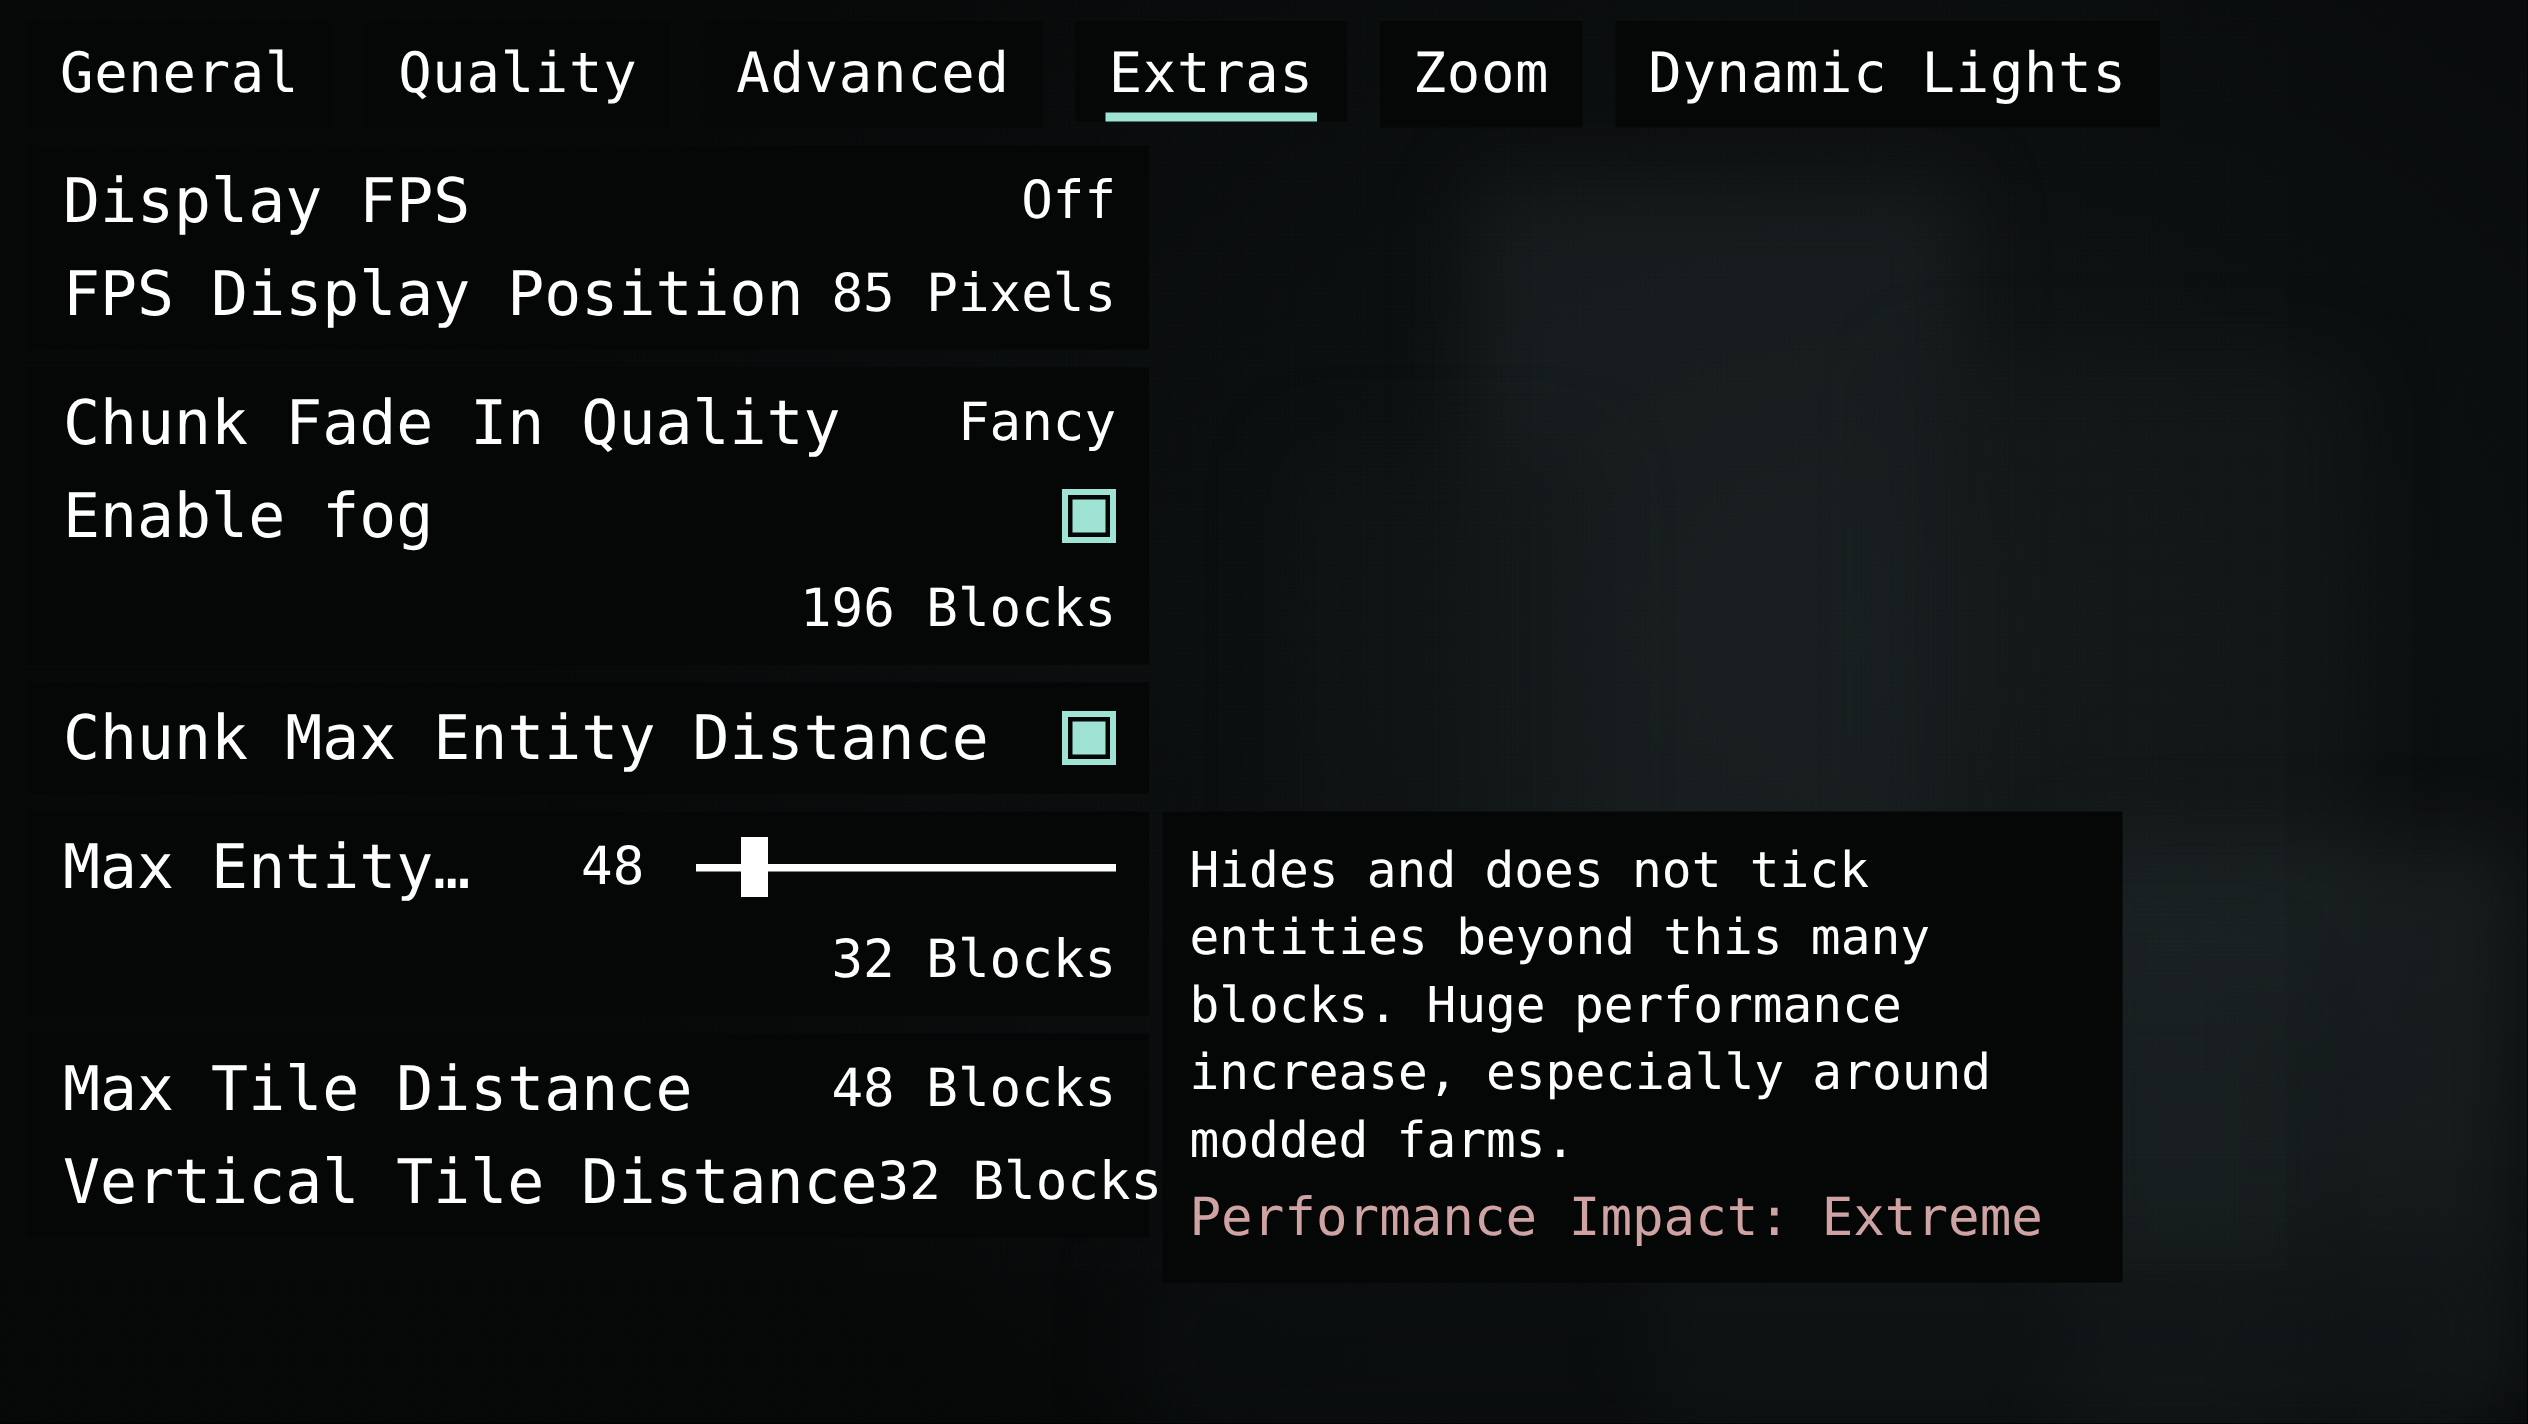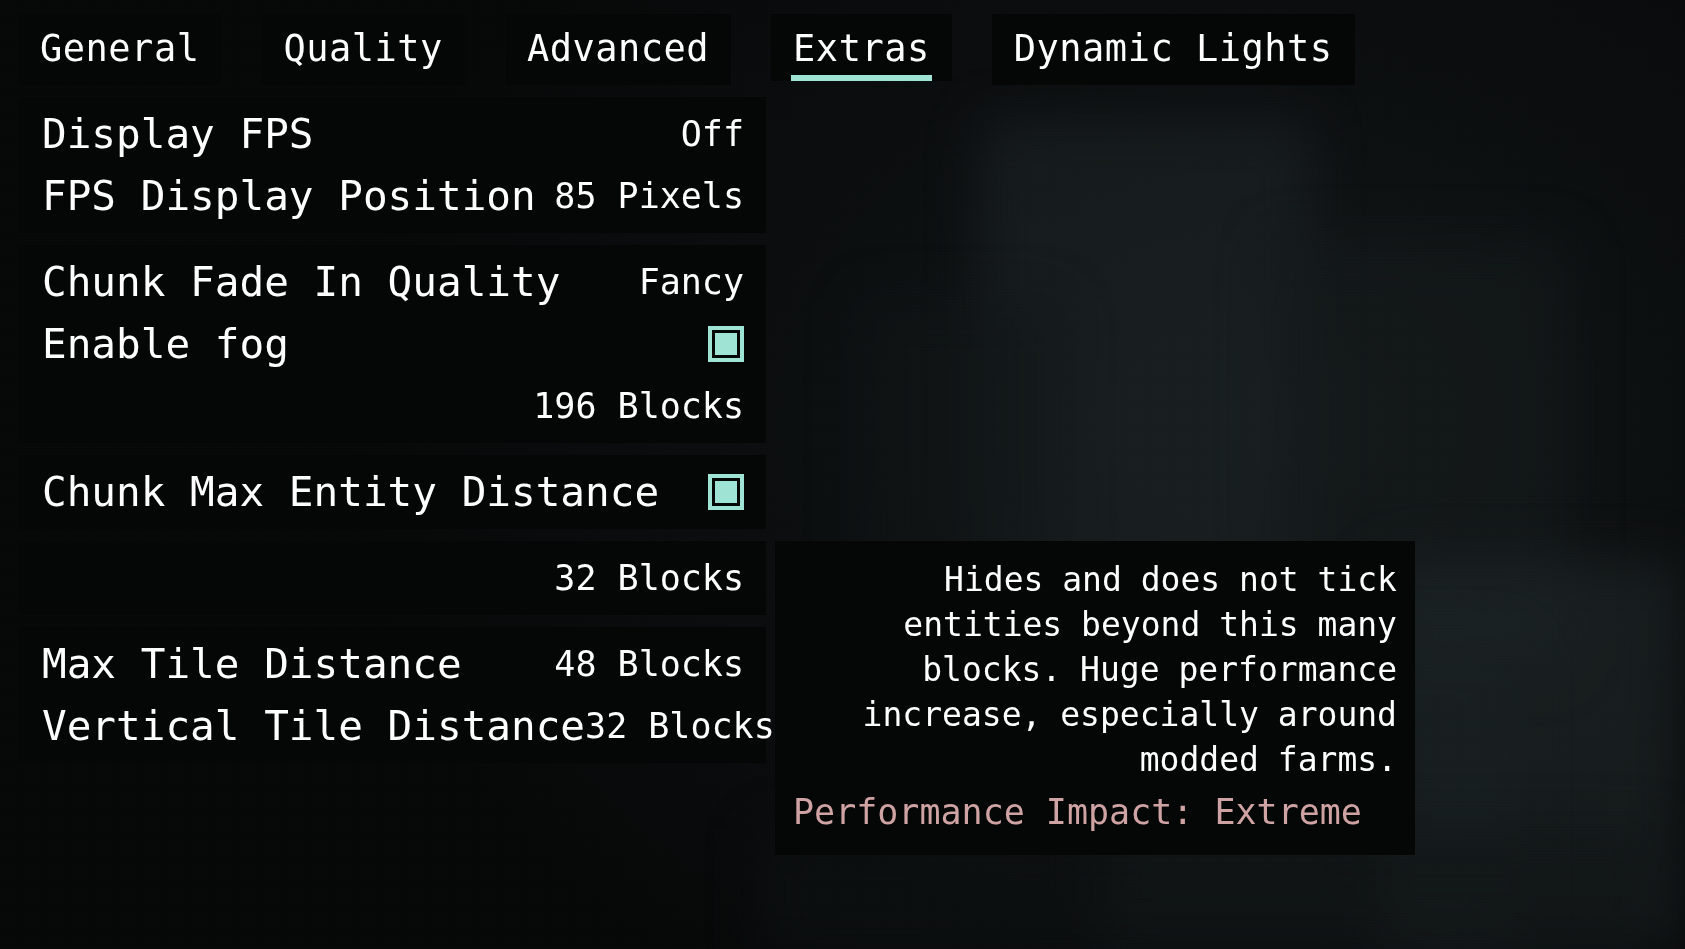--- a/index.html
+++ b/index.html
@@ -42,21 +42,21 @@
       repeating-linear-gradient(90deg, rgba(255,255,255,.028) 0 1px, transparent 1px 3px);
     pointer-events: none;
   }
 
   
   .tabbar {
     position: absolute;
     left: 18px;
     top: 14px;
     display: flex;
-    gap: 40px;
+    gap: 22px;
     align-items: flex-start;
   }
   .tab {
     position: relative;
     background: #050707;
     color: #ffffff;
     font-size: 37px;
     line-height: 1;
     padding: 16px 22px 18px 22px;
     letter-spacing: 0.5px;
@@ -166,21 +166,20 @@
     background: #050707;
     padding: 16px 18px 20px 18px;
     box-sizing: border-box;
   }
   .tooltip p {
     margin: 0;
     color: #ffffff;
     font-size: 33px;
     line-height: 45px;
     word-spacing: -1px;
-    text-align: right;
   }
   .tooltip .impact {
     margin-top: 8px;
     color: #cfa3a3;
     font-size: 35px;
     line-height: 45px;
   }
 </style>
 </head>
 <body>
@@ -193,20 +192,21 @@
   <div class="bg-shape bg-d"></div>
   <div class="bg-shape bg-e"></div>
   <div class="bg-shape bg-f"></div>
   <div class="noise"></div>
 
   <div class="tabbar" id="tabbar">
       <div class="tab"><span>General</span></div>
       <div class="tab"><span>Quality</span></div>
       <div class="tab"><span>Advanced</span></div>
       <div class="tab active"><span>Extras</span><div class="underline"></div></div>
+      <div class="tab"><span>Zoom</span></div>
       <div class="tab"><span>Dynamic Lights</span></div>
     </div>
 
   <div class="groups" id="groups">
       <div class="group">
         <div class="row">
           <div class="row-label">Display FPS</div>
           <div class="row-value">Off</div>
         </div>
         <div class="row">
@@ -231,20 +231,28 @@
       </div>
       <div class="group">
         <div class="row">
           <div class="row-label">Chunk Max Entity Distance</div>
           <div class="checkbox">
             <div class="fill"></div>
           </div>
         </div>
       </div>
       <div class="group">
+        <div class="row slider-row">
+          <div class="row-label">Max Entity…</div>
+          <div class="slider-value">48</div>
+          <div class="slider">
+            <div class="track"></div>
+            <div class="thumb" style="left: calc(14% - 9px);"></div>
+          </div>
+        </div>
         <div class="row">
           <div class="row-value">32 Blocks</div>
         </div>
       </div>
       <div class="group">
         <div class="row">
           <div class="row-label">Max Tile Distance</div>
           <div class="row-value">48 Blocks</div>
         </div>
         <div class="row">

